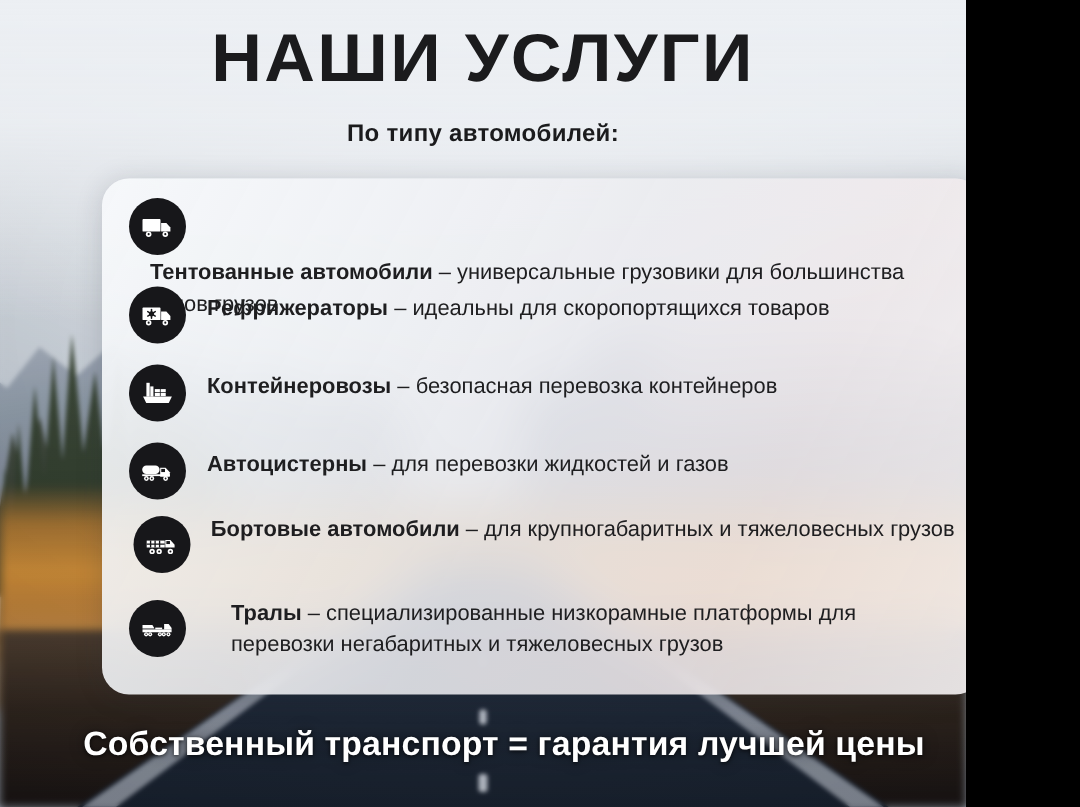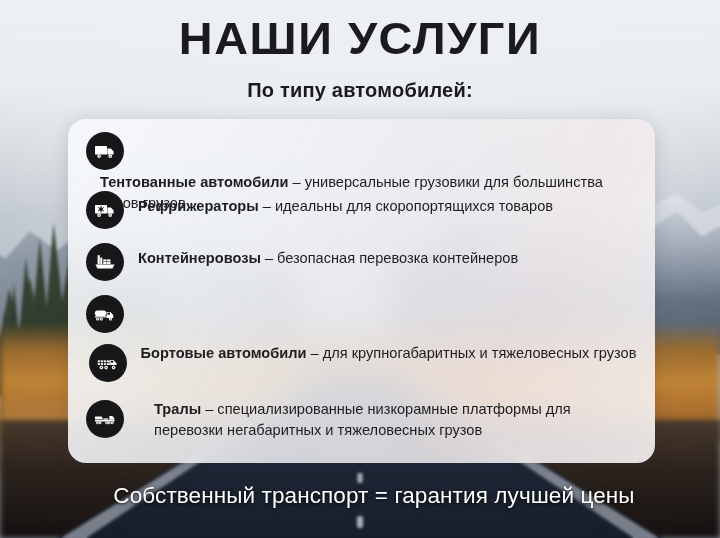--- a/index.html
+++ b/index.html
@@ -2,21 +2,21 @@
 <html lang="ru"><head>
 <meta charset="utf-8">
 <style>
   html, body {
     margin: 0;
     padding: 0;
     background: #000;
   }
   #poster {
     position: relative;
-    width: 720px;
+    width: 644px;
     height: 538px;
     overflow: hidden;
     font-family: "Liberation Sans", sans-serif;
     background: #8e9aa6;
   }
 
   
   .bg-layer { position: absolute; inset: 0; }
 
   
@@ -144,21 +144,21 @@
     font-size: 45px;
     line-height: 50px;
     font-weight: 700;
     letter-spacing: 1.5px;
     color: #1b1b1d;
     margin: 0;
     font-stretch: condensed;
     transform: scaleX(1.04);
   }
   .subtitle {
-    font-size: 20px;
+    font-size: 16px;
     line-height: 26px;
     font-weight: 700;
     color: #1b1b1d;
     margin: 13px 0 0 0;
     letter-spacing: .2px;
   }
 
   
   .card {
     position: absolute;
@@ -229,21 +229,21 @@
 
   
   .footer {
     position: absolute;
     left: 0; right: 0;
     top: 482px;
     text-align: center;
     z-index: 7;
     font-size: 22.5px;
     line-height: 28px;
-    font-weight: 400;
+    font-weight: 700;
     color: #ffffff;
     text-shadow:
       0 1px 3px rgba(0,0,0,.75),
       0 0 10px rgba(0,0,0,.45);
     letter-spacing: .1px;
     margin-left: 28px;
   }
 
   
   .watermark {
@@ -371,20 +371,23 @@
             <rect x="14.5" y="10.6" width="2.5" height="2.1" fill="#17171a"></rect>
             <rect x="1.8" y="14.2" width="18.4" height="1.2" fill="#fff"></rect>
             <circle cx="4.6" cy="17" r="1.6" fill="#fff"></circle>
             <circle cx="8.2" cy="17" r="1.6" fill="#fff"></circle>
             <circle cx="17.4" cy="17" r="1.6" fill="#fff"></circle>
             <circle cx="4.6" cy="17" r=".6" fill="#17171a"></circle>
             <circle cx="8.2" cy="17" r=".6" fill="#17171a"></circle>
             <circle cx="17.4" cy="17" r=".6" fill="#17171a"></circle>
           </svg>
         </div>
+        <div class="copy">
+          <span class="lead">Автоцистерны</span><span class="dash"> – для перевозки жидкостей и газов</span>
+        </div>
       </div>
 
       <div class="row row-5">
         <div class="badge">
           <svg width="24" height="24" viewBox="0 0 24 24" aria-hidden="true">
             <rect x="1.8" y="9.4" width="12" height="4.6" fill="#fff"></rect>
             <g stroke="#17171a" stroke-width=".9">
               <line x1="4.4" y1="9.4" x2="4.4" y2="14"></line>
               <line x1="7.4" y1="9.4" x2="7.4" y2="14"></line>
               <line x1="10.4" y1="9.4" x2="10.4" y2="14"></line>

